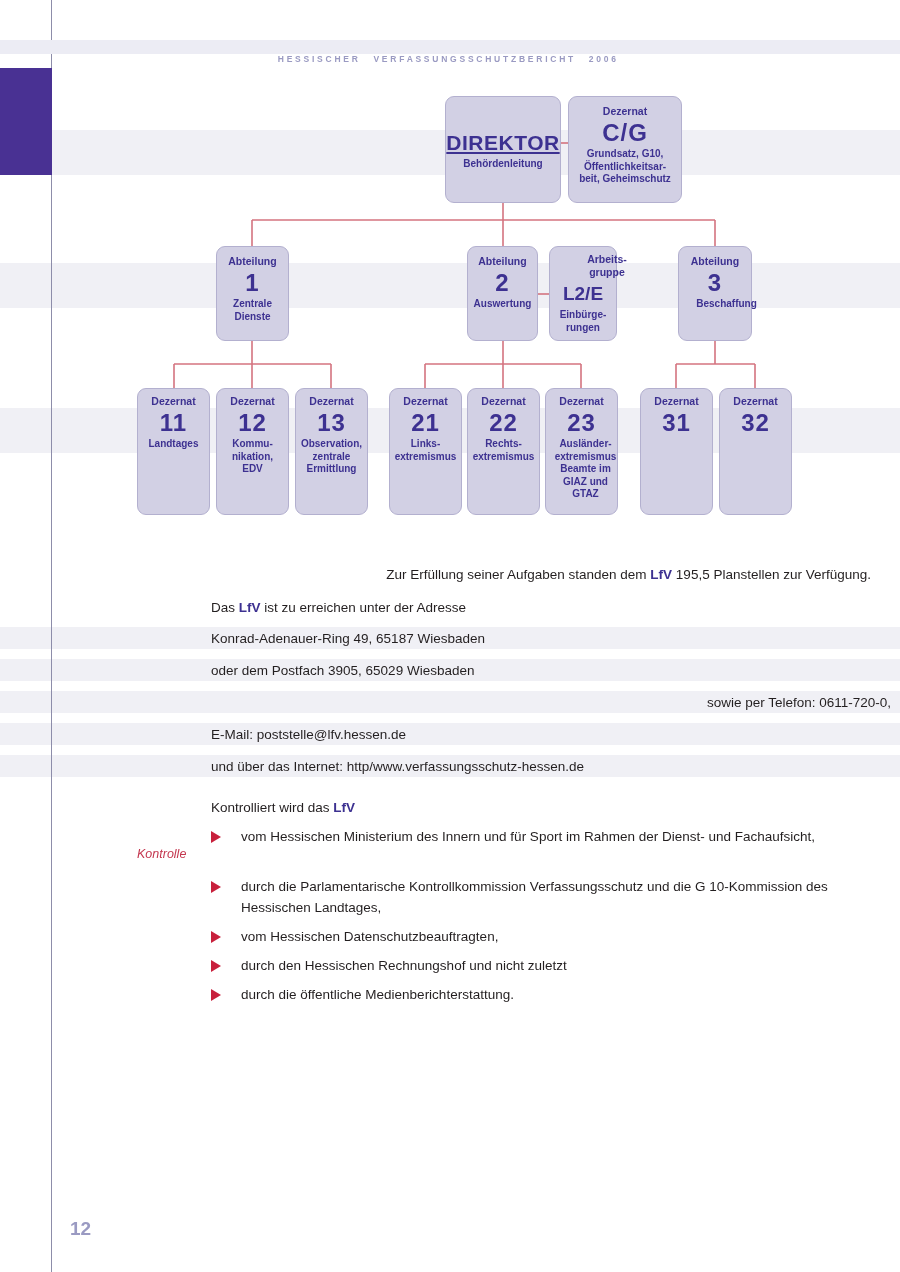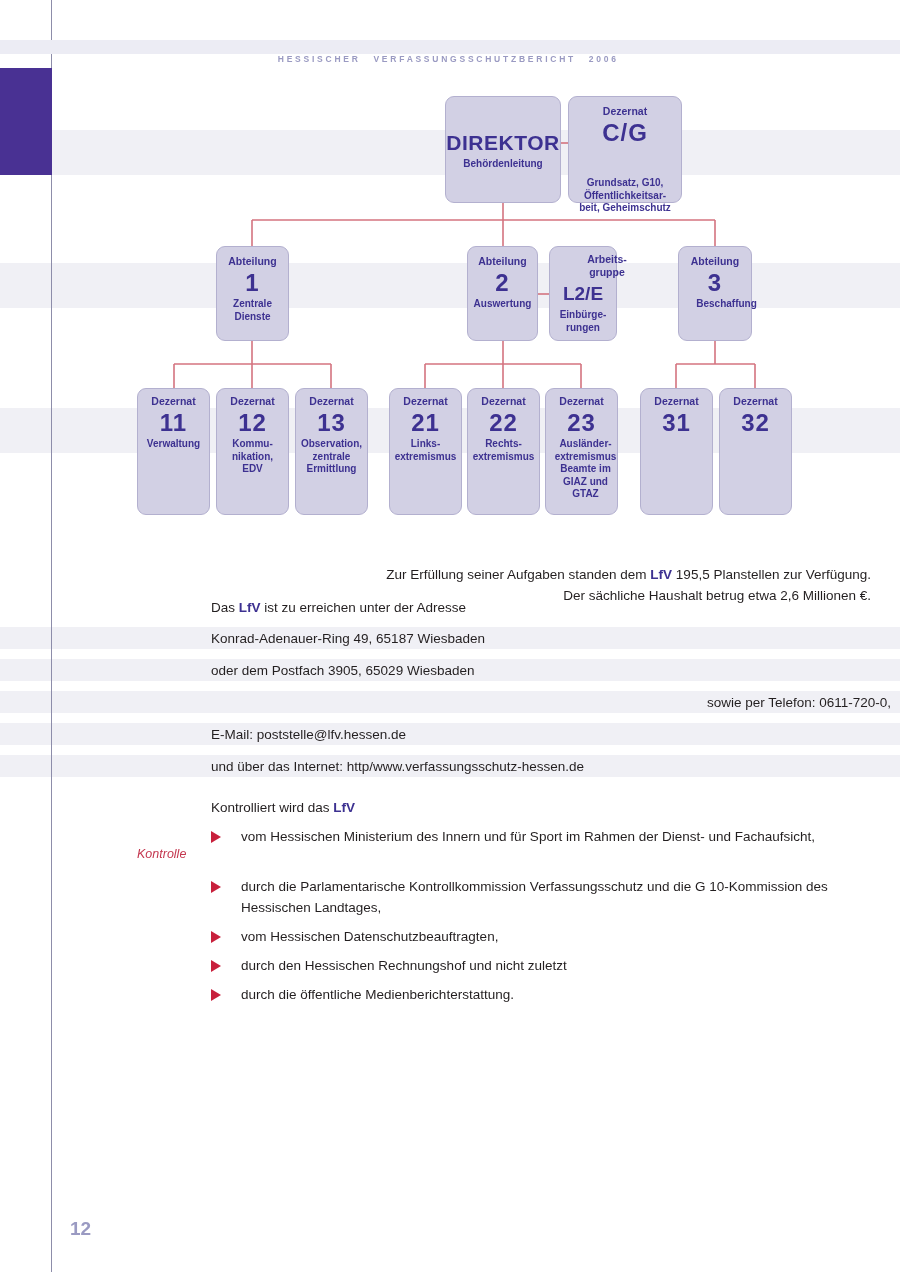--- a/index.html
+++ b/index.html
@@ -39,21 +39,21 @@
     position:absolute;box-sizing:border-box;
     background:#d2d0e4;border:1px solid #b3b0cf;border-radius:9px;
     color:#3d3191;text-align:center;display:flex;flex-direction:column;
     align-items:center;padding-top:8px;
   }
   .node .kicker{font-size:10.5px;font-weight:bold;line-height:13px;}
   .node .big{font-size:24px;font-weight:bold;line-height:30px;letter-spacing:1px;}
   .node .big.small{font-size:19px;letter-spacing:0px;}
   .node .sub{font-size:10px;font-weight:bold;line-height:12.5px;}
   .node.direktor{justify-content:center;padding-top:0;}
-  .node.direktor .big{font-size:21px;letter-spacing:.5px;}
+  .node.direktor .big{font-size:21px;letter-spacing:.5px;text-decoration:underline;}
 
   
   .body{position:absolute;left:0;top:0;width:900px;z-index:12;
         font-family:"Liberation Sans","DejaVu Sans",sans-serif;}
   .para{position:absolute;left:211px;width:660px;font-size:13.5px;line-height:21px;color:#231f20;}
   .para .lfv{color:#3d3191;font-weight:bold;}
   .addr{position:absolute;left:211px;width:680px;font-size:13.5px;line-height:21px;color:#231f20;}
 
   .sidenote{position:absolute;left:137px;width:80px;font-size:12.5px;font-style:italic;color:#c4374f;}
 
@@ -122,21 +122,21 @@
     </svg>
 
     <div class="node direktor" style="left:445px;top:96px;width:116px;height:107px;">
       <div class="big">DIREKTOR</div>
       <div class="sub">Behördenleitung</div>
     </div>
 
     <div class="node" style="left:568px;top:96px;width:114px;height:107px;">
       <div class="kicker">Dezernat</div>
       <div class="big">C/G</div>
-      <div class="sub" style="white-space:pre-line;margin-top:29px;">Grundsatz, G10,
+      <div class="sub" style="white-space:pre-line;">Grundsatz, G10,
 Öffentlichkeitsar-
 beit, Geheimschutz</div>
     </div>
 
     <div class="node" style="left:216px;top:246px;width:73px;height:95px;">
       <div class="kicker">Abteilung</div>
       <div class="big">1</div>
       <div class="sub" style="white-space:pre-line;">Zentrale
 Dienste</div>
     </div>
@@ -157,21 +157,21 @@
 
     <div class="node" style="left:678px;top:246px;width:74px;height:95px;">
       <div class="kicker">Abteilung</div>
       <div class="big">3</div>
       <div class="sub" style="white-space:pre-line;margin-left:23px;">Beschaffung</div>
     </div>
 
     <div class="node" style="left:137px;top:388px;width:73px;height:127px;padding-top:6px;">
       <div class="kicker">Dezernat</div>
       <div class="big">11</div>
-      <div class="sub" style="white-space:pre-line;">Verwaltung</div>
+      <div class="sub" style="white-space:pre-line;">Landtages</div>
     </div>
 
     <div class="node" style="left:216px;top:388px;width:73px;height:127px;padding-top:6px;">
       <div class="kicker">Dezernat</div>
       <div class="big">12</div>
       <div class="sub" style="white-space:pre-line;">Kommu-
 nikation,
 EDV</div>
     </div>
 
@@ -217,21 +217,20 @@
       <div class="kicker">Dezernat</div>
       <div class="big">32</div>
       <div class="sub" style="white-space:pre-line;"></div>
     </div>
   </div>
 
   <div class="body">
 
     <div class="para" style="top:564px;text-align:right;">
       <span>Zur Erfüllung seiner Aufgaben standen dem </span><span class="lfv">LfV</span><span> 195,5 Planstellen zur Verfügung.</span><br>
-      <span>Der sächliche Haushalt betrug etwa 2,6 Millionen €.</span>
     </div>
 
     <div class="para" style="top:597px;">
       <span>Das </span><span class="lfv">LfV</span><span> ist zu erreichen unter der Adresse</span>
     </div>
 
     <div class="addr" style="top:628px;">
       <span>Konrad-Adenauer-Ring 49, 65187 Wiesbaden</span>
     </div>
     <div class="addr" style="top:660px;">

